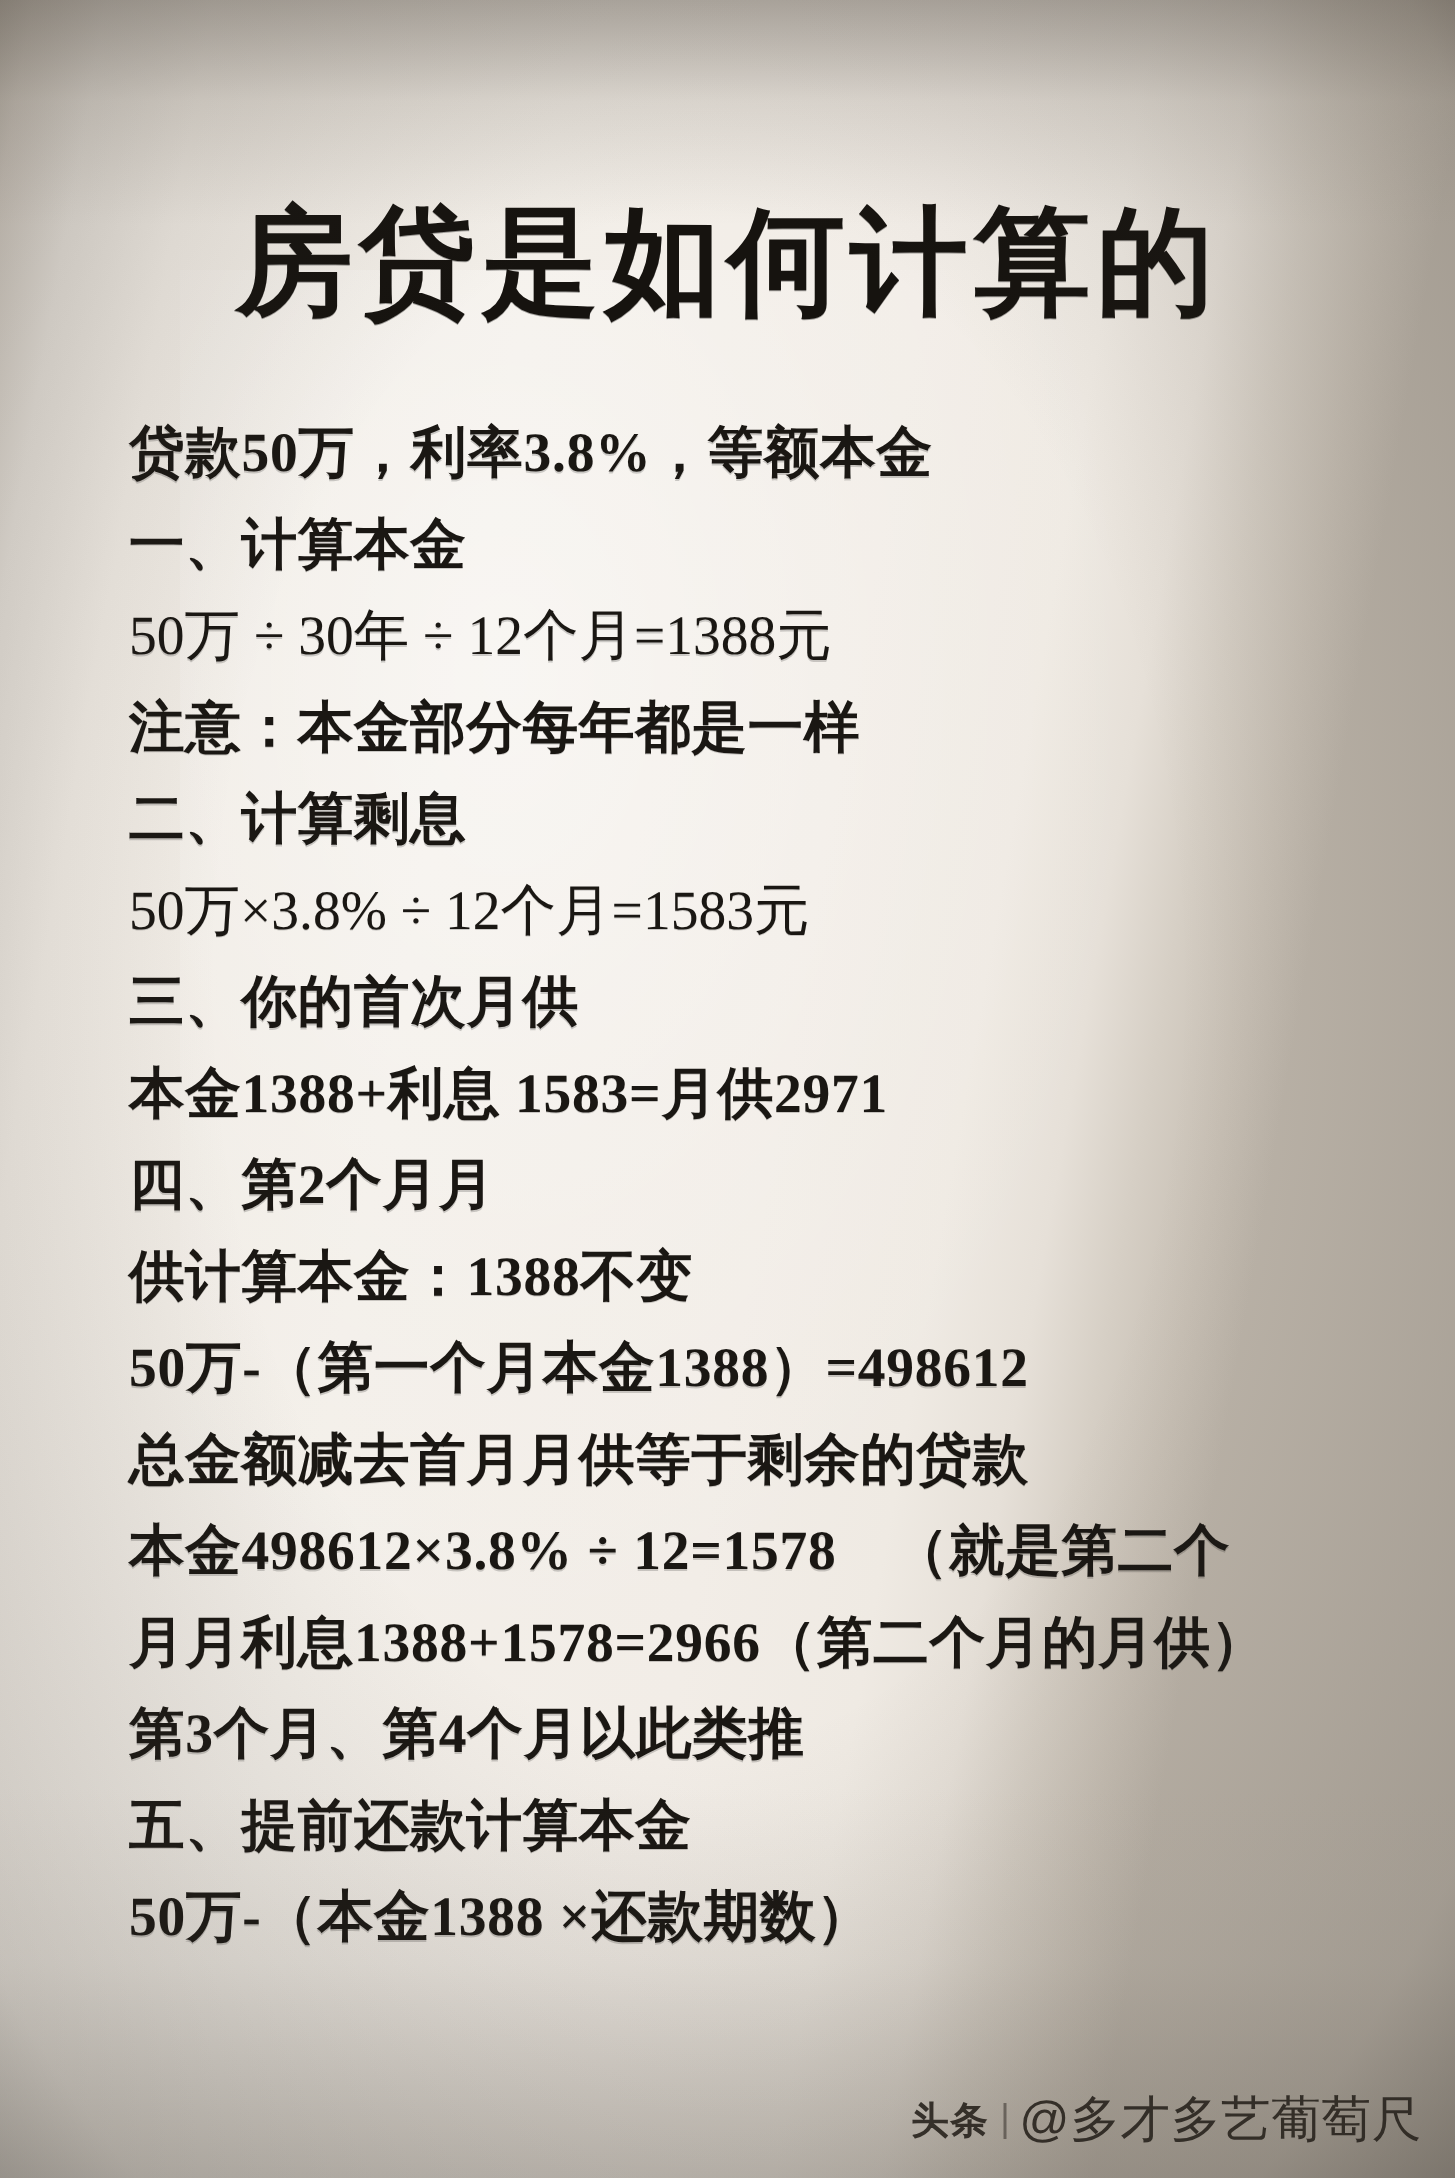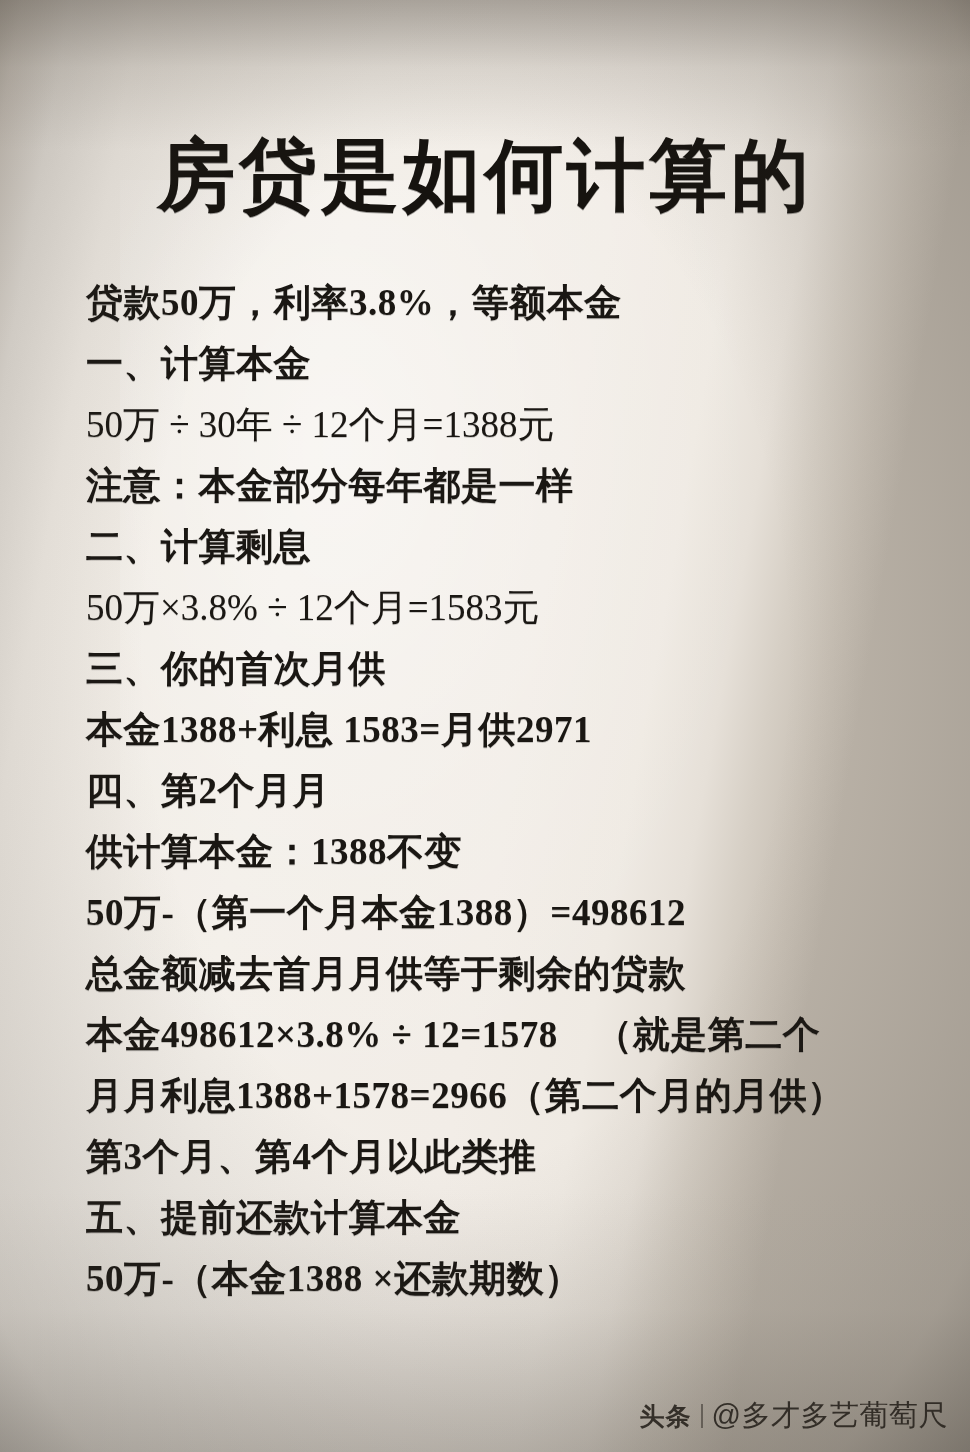--- a/index.html
+++ b/index.html
@@ -111,21 +111,21 @@
     letter-spacing: 1px;
   }
   .watermark .wm-sep {
     display: inline-block;
     width: 2px;
     height: 24px;
     background: #2b2620;
     opacity: 0.55;
   }
   .watermark .wm-user {
-    font-size: 29px;
+    font-size: 33px;
     letter-spacing: 0.5px;
   }
 </style>
 </head>
 <body>
 
 <div id="page">
   <div class="paper-base"></div>
   <div class="paper-shade-top"></div>
   <div class="paper-shade-bottom"></div>

